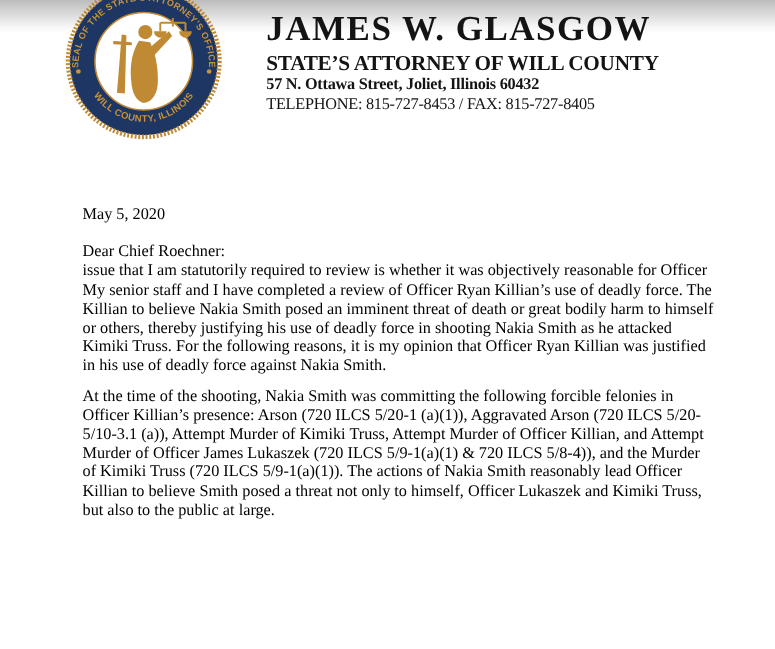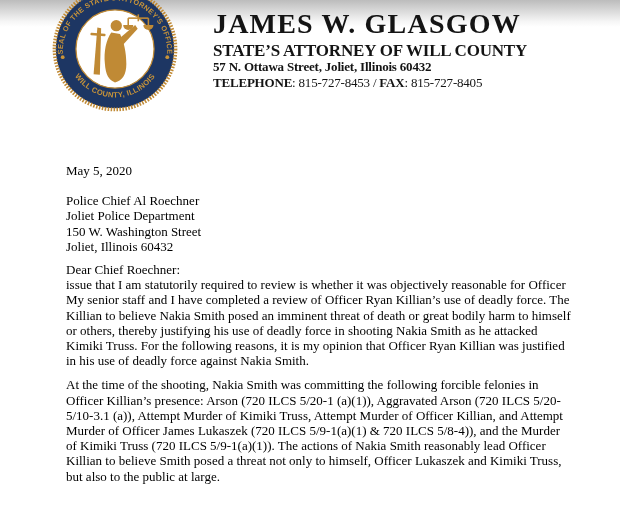--- a/index.html
+++ b/index.html
@@ -56,21 +56,21 @@
     line-height: 16px;
     letter-spacing: -0.2px;
     white-space: nowrap;
   }
   .lh-phone {
     font-size: 13px;
     line-height: 16px;
     letter-spacing: -0.2px;
     white-space: nowrap;
   }
-  .lh-phone b { font-weight: bold; }
+  .lh-phone b { font-weight: normal; }
   .letter-body {
     position: absolute;
     left: 66px;
     top: 163px;
     width: 548px;
     font-size: 13px;
     line-height: 15.2px;
     color: #000;
   }
   .date { margin-bottom: 15px; }
@@ -135,26 +135,20 @@
 
   <div class="letterhead">
     <div class="lh-name">JAMES W. GLASGOW</div>
     <div class="lh-title">STATE’S ATTORNEY OF WILL COUNTY</div>
     <div class="lh-address">57 N. Ottawa Street, Joliet, Illinois 60432</div>
     <div class="lh-phone"><b>TELEPHONE</b><span>: 815-727-8453 / </span><b>FAX</b><span>: 815-727-8405</span></div>
   </div>
 
   <div class="letter-body">
     <div class="date">May 5, 2020</div>
-    <div class="recipient">
-        <div class="line">Police Chief Al Roechner</div>
-        <div class="line">Joliet Police Department</div>
-        <div class="line">150 W. Washington Street</div>
-        <div class="line">Joliet, Illinois 60432</div>
-      </div>
     <div class="salutation">Dear Chief Roechner:</div>
     <div class="paragraph">
         <div class="line">issue that I am statutorily required to review is whether it was objectively reasonable for Officer</div>
         <div class="line">My senior staff and I have completed a review of Officer Ryan Killian’s use of deadly force. The</div>
         <div class="line">Killian to believe Nakia Smith posed an imminent threat of death or great bodily harm to himself</div>
         <div class="line">or others, thereby justifying his use of deadly force in shooting Nakia Smith as he attacked</div>
         <div class="line">Kimiki Truss. For the following reasons, it is my opinion that Officer Ryan Killian was justified</div>
         <div class="line">in his use of deadly force against Nakia Smith.</div>
       </div>
     <div class="paragraph">

